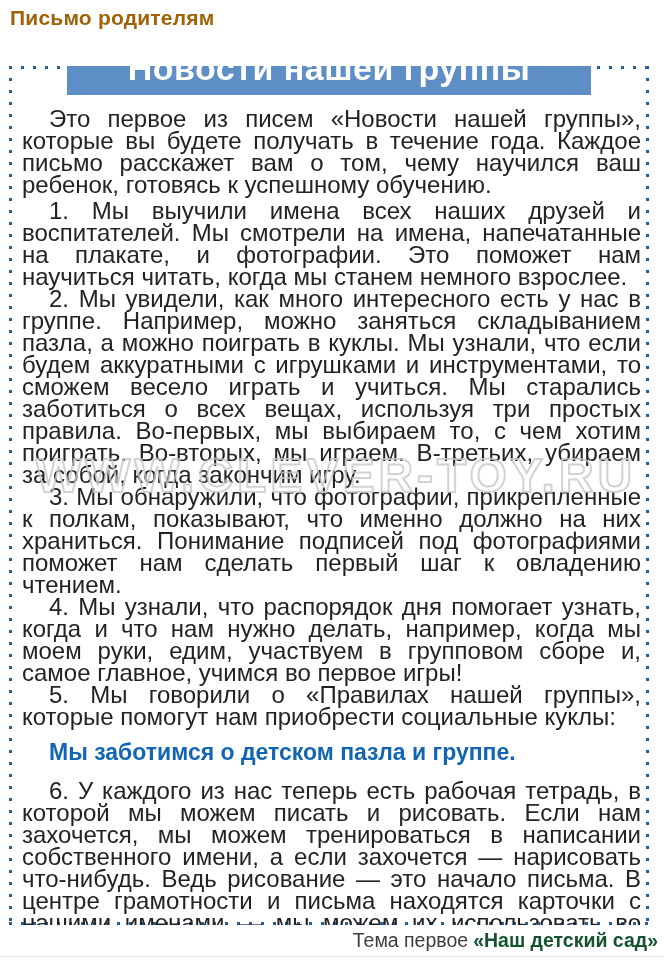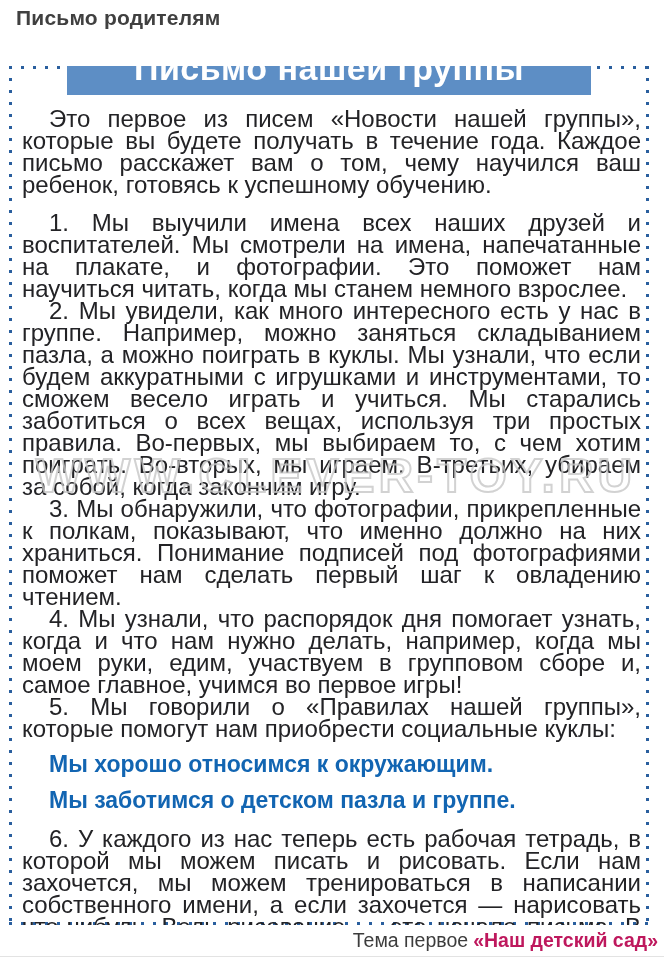--- a/index.html
+++ b/index.html
@@ -7,24 +7,24 @@
     position: relative;
     width: 664px;
     height: 960px;
     background: #ffffff;
     overflow: hidden;
     font-family: "Liberation Sans", sans-serif;
   }
   .kicker {
     position: absolute;
     top: 6px;
-    left: 16px;
+    left: 10px;
     font-size: 21px;
     font-weight: bold;
-    color: #404040;
+    color: #a16207;
     letter-spacing: 0.2px;
   }
   
   .box {
     position: absolute;
     top: 66px;
     left: 9px;
     width: 640px;
     height: 859px;
     box-sizing: border-box;
@@ -66,21 +66,21 @@
     text-indent: 27px;
   }
   .subhead {
     margin: 10px 0 6px 27px;
     color: #1265b2;
     font-weight: bold;
     font-size: 25px;
     line-height: 37px;
     white-space: nowrap;
   }
-  .items { margin-top: 16px; }
+  .items { margin-top: 4px; }
   .rules {
     margin: 6px 0 6px 27px;
     color: #1265b2;
     font-weight: bold;
     font-size: 23px;
     line-height: 36px;
     white-space: nowrap;
   }
   .after-rules { margin-top: 10px; }
   .watermark {
@@ -103,21 +103,21 @@
   .footer {
     position: absolute;
     right: 6px;
     bottom: 8px;
     font-size: 19.5px;
     color: #3c3c3c;
     white-space: nowrap;
   }
   .footer .topic {
     font-weight: bold;
-    color: #be185d;
+    color: #14532d;
     margin-left: 5px;
   }
   .bottom-line {
     position: absolute;
     left: 0;
     right: 0;
     bottom: 3px;
     height: 1px;
     background: #e3e3e3;
   }
@@ -125,36 +125,35 @@
 </head>
 <body>
 
 <div class="page">
 
   <div class="kicker">Письмо родителям</div>
 
   <div class="box">
 
     <div class="banner">
-      <span>Письмо нашей группы</span>
+      <span>Новости нашей группы</span>
     </div>
 
     <p class="body-p">Это первое из писем «Новости нашей группы», которые вы будете получать в течение года. Каждое письмо расскажет вам о том, чему научился ваш ребенок, готовясь к успешному обучению.</p>
 
 
     <div class="items">
       <p class="body-p"><span>1.</span> <span>Мы выучили имена всех наших друзей и воспитателей. Мы смотрели на имена, напечатанные на плакате, и фотографии. Это поможет нам научиться читать, когда мы станем немного взрослее.</span></p>
       <p class="body-p"><span>2.</span> <span>Мы увидели, как много интересного есть у нас в группе. Например, можно заняться складыванием пазла, а можно поиграть в куклы. Мы узнали, что если будем аккуратными с игрушками и инструментами, то сможем весело играть и учиться. Мы старались заботиться о всех вещах, используя три простых правила. Во-первых, мы выбираем то, с чем хотим поиграть. Во-вторых, мы играем. В-третьих, убираем за собой, когда закончим игру.</span></p>
       <p class="body-p"><span>3.</span> <span>Мы обнаружили, что фотографии, прикрепленные к полкам, показывают, что именно должно на них храниться. Понимание подписей под фотографиями поможет нам сделать первый шаг к овладению чтением.</span></p>
       <p class="body-p"><span>4.</span> <span>Мы узнали, что распорядок дня помогает узнать, когда и что нам нужно делать, например, когда мы моем руки, едим, участвуем в групповом сборе и, самое главное, учимся во первое игры!</span></p>
       <p class="body-p"><span>5.</span> <span>Мы говорили о «Правилах нашей группы», которые помогут нам приобрести социальные куклы:</span></p>
     </div>
 
     <div class="rules">
-      <div>Мы хорошо относимся к окружающим.</div>
       <div>Мы заботимся о детском пазла и группе.</div>
     </div>
 
     <p class="body-p after-rules"><span>6.</span> <span>У каждого из нас теперь есть рабочая тетрадь, в которой мы можем писать и рисовать. Если нам захочется, мы можем тренироваться в написании собственного имени, а если захочется — нарисовать что-нибудь. Ведь рисование — это начало письма. В центре грамотности и письма находятся карточки с нашими именами — мы можем их использовать во время игры, чтобы учиться писать буквы, когда будем готовы.</span></p>
 
   </div>
 
   <div class="watermark">www.clever-toy.ru</div>
 
   <div class="footer">

